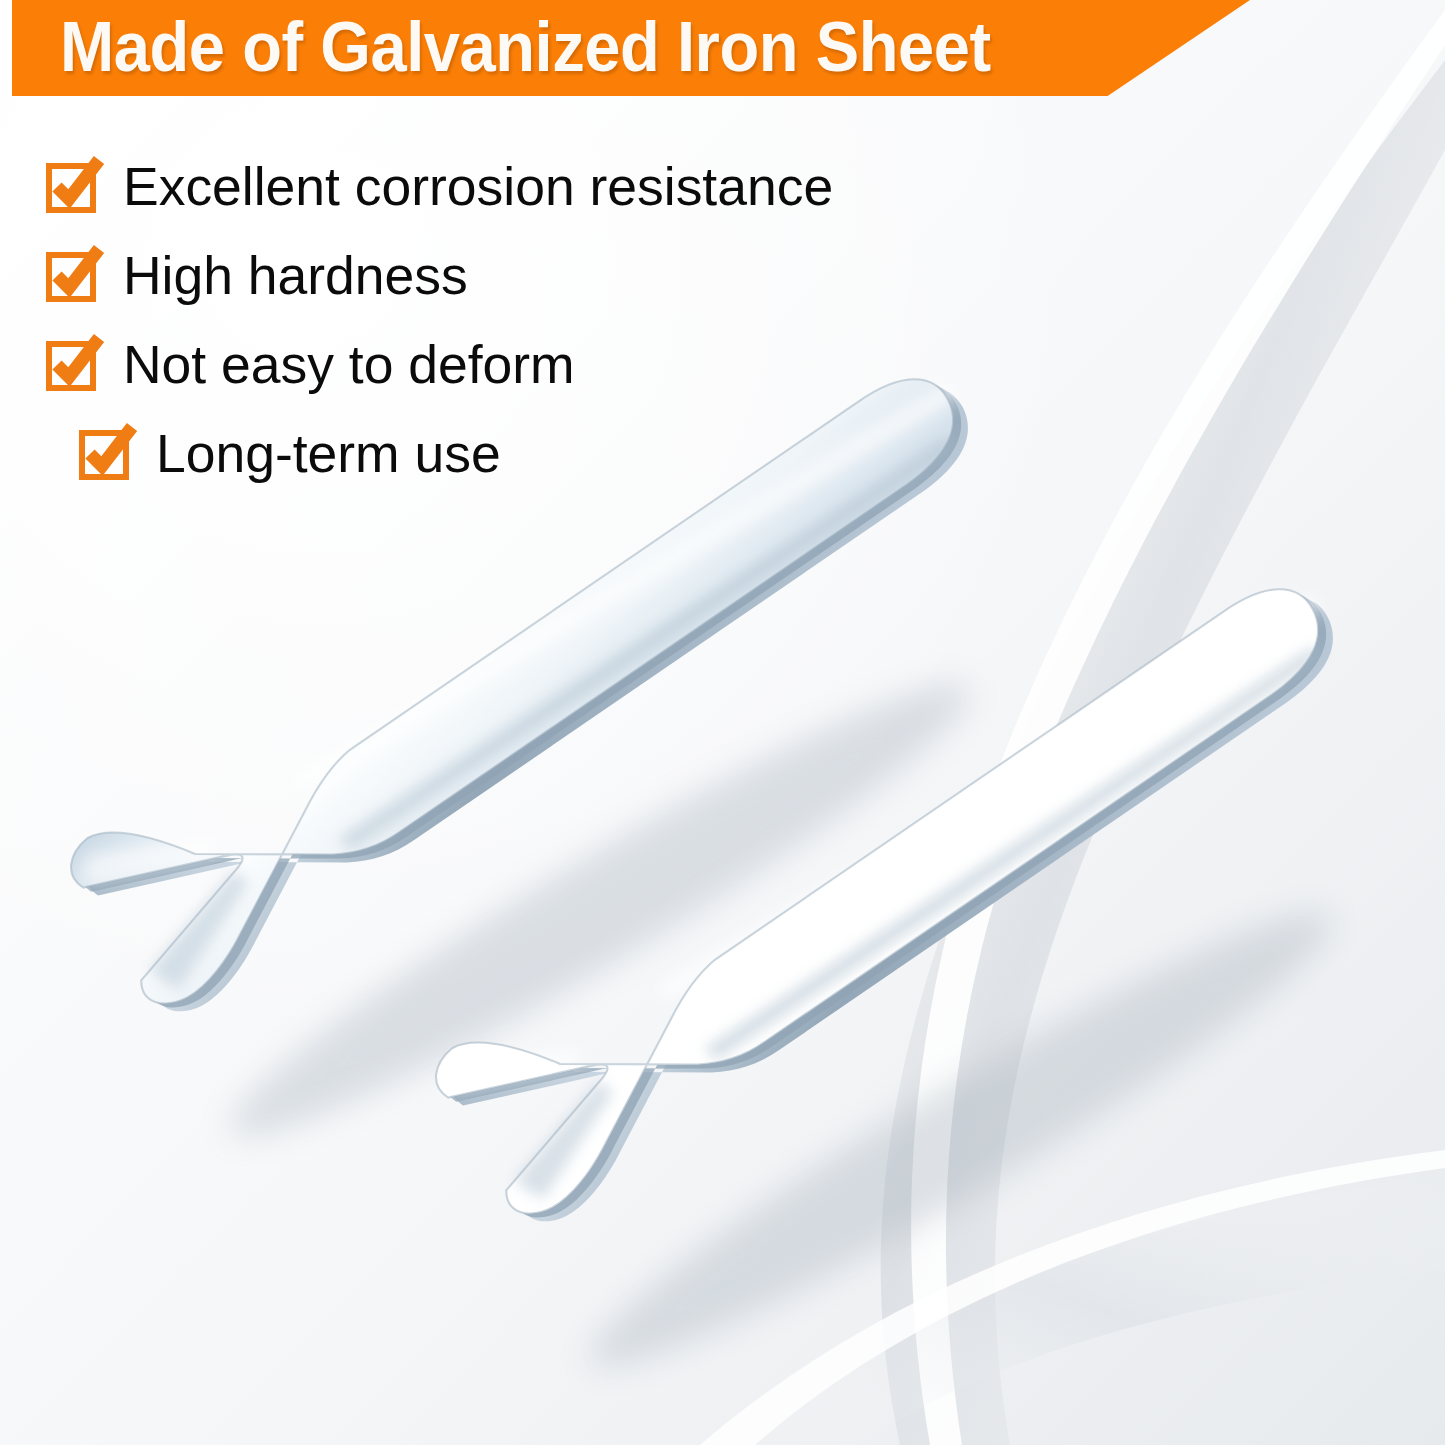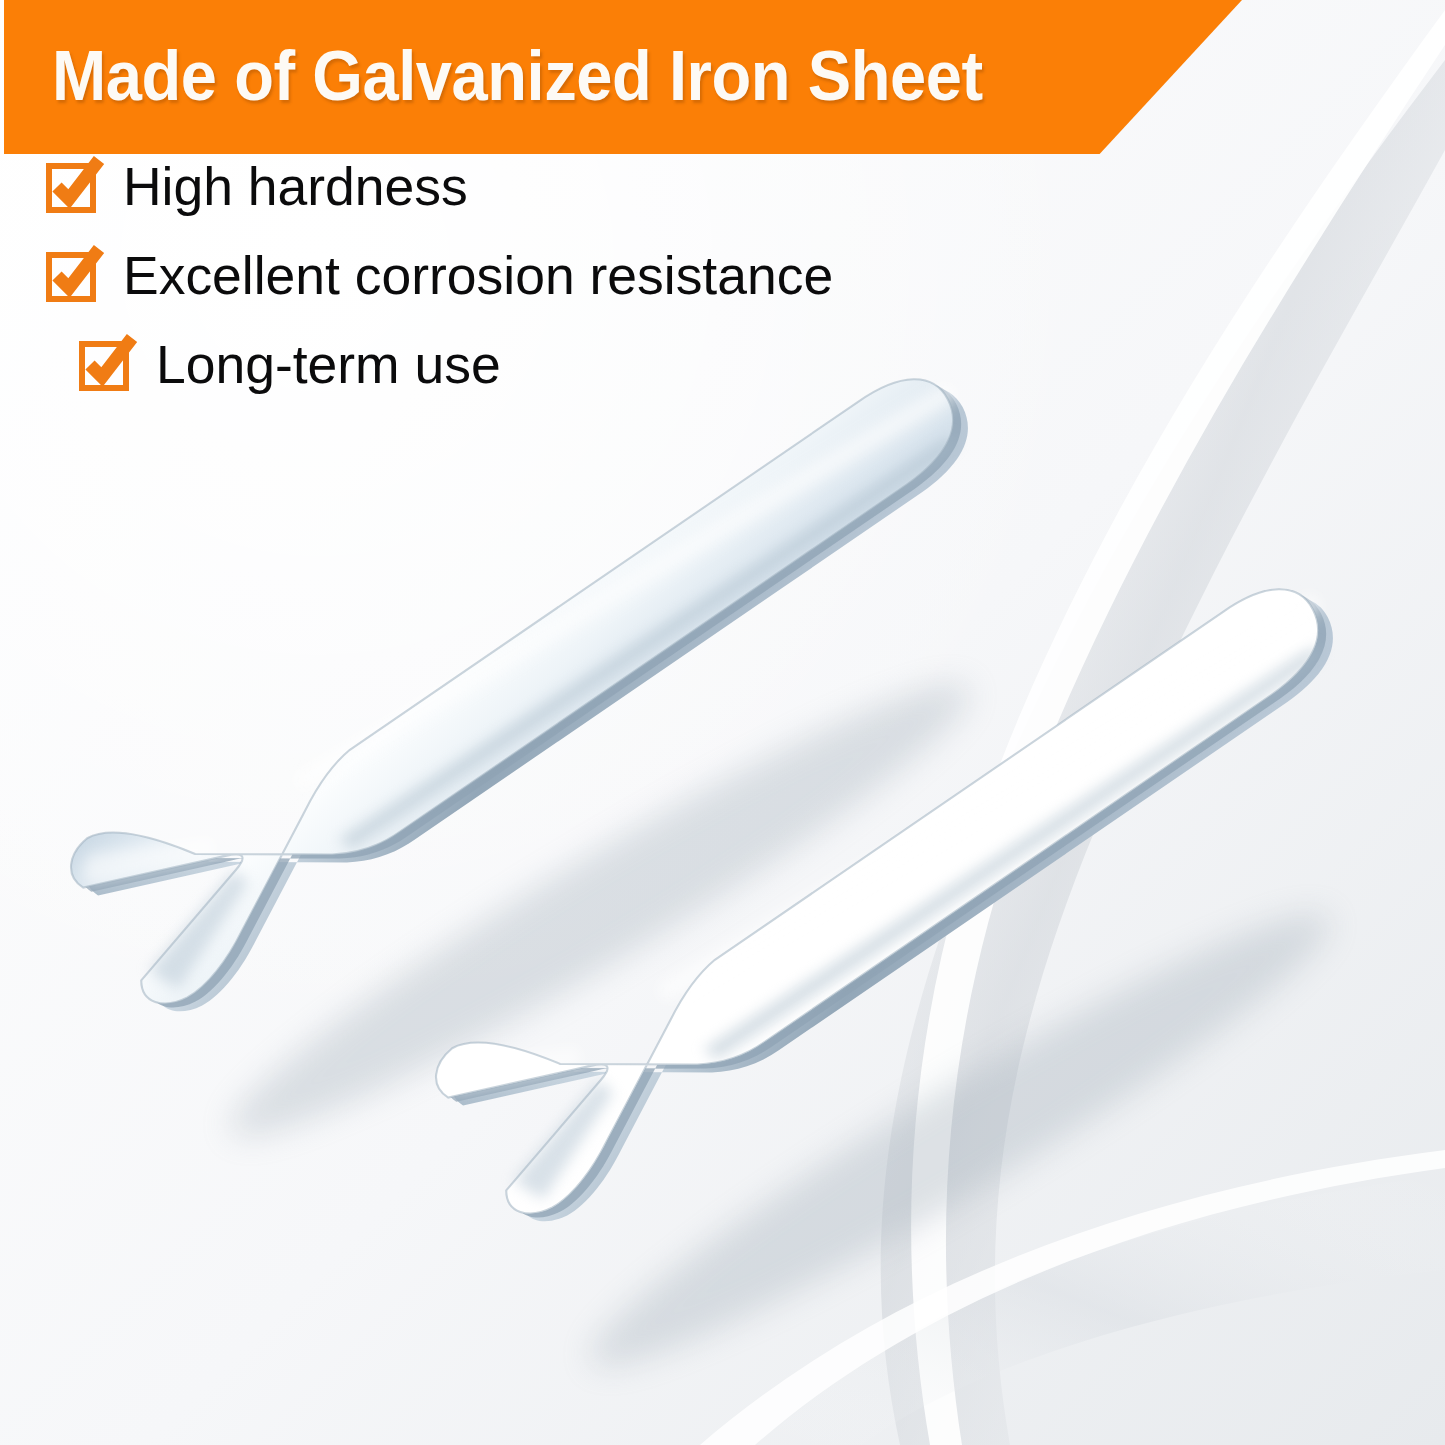--- a/index.html
+++ b/index.html
@@ -16,22 +16,22 @@
     overflow:hidden;
     background:
       radial-gradient(120% 95% at 18% 14%, #ffffff 0%, #fbfcfd 38%, #f1f3f5 72%, #e9ecef 100%);
   }
 
   
   .bg-svg{ position:absolute; inset:0; width:100%; height:100%; }
 
   
   .banner{
-    position:absolute; left:4px; top:0;
-    width:1238px; height:154px;
+    position:absolute; left:12px; top:0;
+    width:1238px; height:96px;
     background:#fb7f06;
     clip-path: polygon(0 0, 100% 0, 88.5% 100%, 0 100%);
     z-index:6;
   }
   .banner-title{
     position:absolute; left:48px; top:50%;
     transform:translateY(-52%);
     color:#fdfaf5;
     font-family:"Liberation Sans Narrow","Liberation Sans",sans-serif;
     font-weight:bold;
@@ -236,34 +236,43 @@
 
   <div class="features">
 
     <div class="feature">
       <span class="check-icon">
         <svg viewBox="0 0 62 62">
           <rect x="6" y="12" width="44" height="44" fill="none" stroke="#F07C14" stroke-width="6"></rect>
           <path d="M14 33 L26 45 L56 6" fill="none" stroke="#F07C14" stroke-width="13" stroke-linecap="butt" stroke-linejoin="miter"></path>
         </svg>
       </span>
+      <span class="feature-label">Excellent corrosion resistance</span>
+    </div>
+
+    <div class="feature">
+      <span class="check-icon">
+        <svg viewBox="0 0 62 62">
+          <rect x="6" y="12" width="44" height="44" fill="none" stroke="#F07C14" stroke-width="6"></rect>
+          <path d="M14 33 L26 45 L56 6" fill="none" stroke="#F07C14" stroke-width="13" stroke-linecap="butt" stroke-linejoin="miter"></path>
+        </svg>
+      </span>
       <span class="feature-label">High hardness</span>
     </div>
 
-    <div class="feature">
-      <span class="check-icon">
-        <svg viewBox="0 0 62 62">
-          <rect x="6" y="12" width="44" height="44" fill="none" stroke="#F07C14" stroke-width="6"></rect>
-          <path d="M14 33 L26 45 L56 6" fill="none" stroke="#F07C14" stroke-width="13" stroke-linecap="butt" stroke-linejoin="miter"></path>
-        </svg>
-      </span>
-      <span class="feature-label">Excellent corrosion resistance</span>
-    </div>
-
-
+
+    <div class="feature">
+      <span class="check-icon">
+        <svg viewBox="0 0 62 62">
+          <rect x="6" y="12" width="44" height="44" fill="none" stroke="#F07C14" stroke-width="6"></rect>
+          <path d="M14 33 L26 45 L56 6" fill="none" stroke="#F07C14" stroke-width="13" stroke-linecap="butt" stroke-linejoin="miter"></path>
+        </svg>
+      </span>
+      <span class="feature-label">Not easy to deform</span>
+    </div>
 
     <div class="feature">
       <span class="check-icon">
         <svg viewBox="0 0 62 62">
           <rect x="6" y="12" width="44" height="44" fill="none" stroke="#F07C14" stroke-width="6"></rect>
           <path d="M14 33 L26 45 L56 6" fill="none" stroke="#F07C14" stroke-width="13" stroke-linecap="butt" stroke-linejoin="miter"></path>
         </svg>
       </span>
       <span class="feature-label">Long-term use</span>
     </div>

